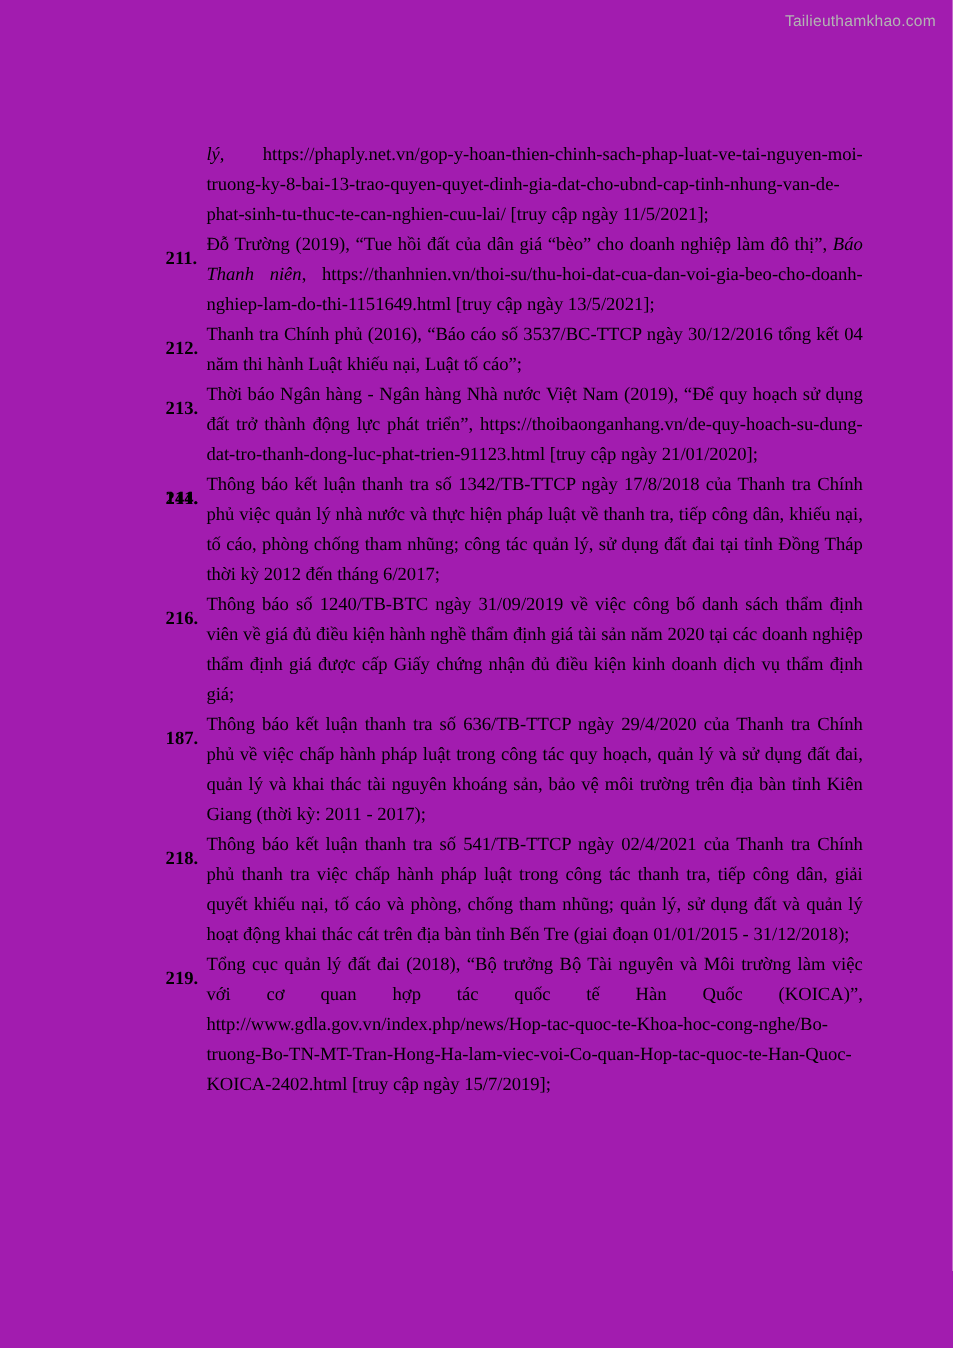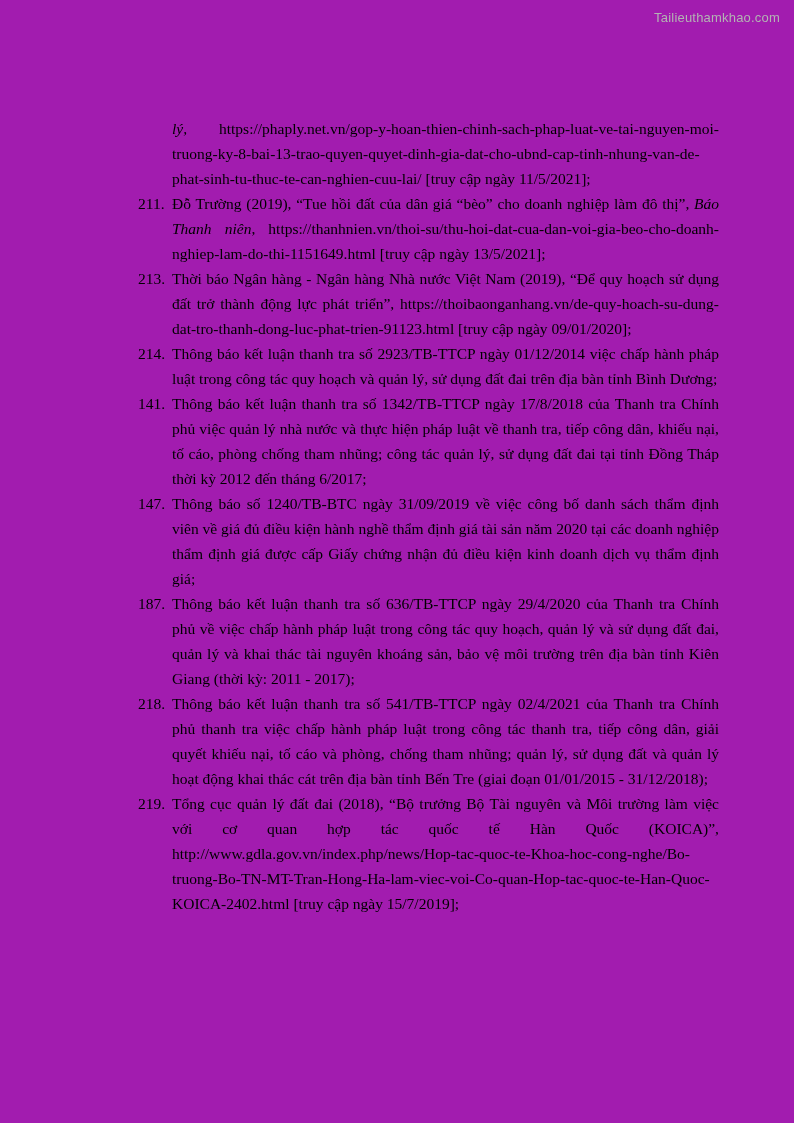--- a/index.html
+++ b/index.html
@@ -36,40 +36,42 @@
     position: relative;
     padding-left: 34px;
     text-align: justify;
     font-size: 15.5px;
     line-height: 25px;
     overflow-wrap: break-word;
   }
   .ref-num {
     position: absolute;
     left: 0;
-    top: 0;
+    top: 12px;
     white-space: nowrap;
+    font-weight: bold;
   }
   .italic {
     font-style: italic;
   }
   .url {
     color: #000000;
     text-decoration: none;
   }
 </style>
 </head>
 <body>
 
 <div class="page">
   <div class="watermark">Tailieuthamkhao.com</div>
   <div class="content">
       <div class="ref"><span class="ref-num"></span><span><span class="italic">lý,</span><span> </span><span class="url">https://phaply.net.vn/gop-y-hoan-thien-chinh-sach-phap-luat-ve-tai-nguyen-moi-truong-ky-8-bai-13-trao-quyen-quyet-dinh-gia-dat-cho-ubnd-cap-tinh-nhung-van-de-phat-sinh-tu-thuc-te-can-nghien-cuu-lai/</span><span> [truy cập ngày 11/5/2021];</span></span></div>
       <div class="ref"><span class="ref-num">211.</span><span><span>Đỗ Trường (2019), “Tue hồi đất của dân giá “bèo” cho doanh nghiệp làm đô thị”, </span><span class="italic">Báo Thanh niên</span><span>, </span><span class="url">https://thanhnien.vn/thoi-su/thu-hoi-dat-cua-dan-voi-gia-beo-cho-doanh-nghiep-lam-do-thi-1151649.html</span><span> [truy cập ngày 13/5/2021];</span></span></div>
-      <div class="ref"><span class="ref-num">213.</span><span><span>Thời báo Ngân hàng - Ngân hàng Nhà nước Việt Nam (2019), “Để quy hoạch sử dụng đất trở thành động lực phát triển”, </span><span class="url">https://thoibaonganhang.vn/de-quy-hoach-su-dung-dat-tro-thanh-dong-luc-phat-trien-91123.html</span><span> [truy cập ngày 09/01/2020];</span></span></div>
-      <div class="ref"><span class="ref-num">214.</span><span><span>Thông báo kết luận thanh tra số 2923/TB-TTCP ngày 01/12/2014 việc chấp hành pháp luật trong công tác quy hoạch và quản lý, sử dụng đất đai trên địa bàn tỉnh Bình Dương;</span></span></div>
+      <div class="ref"><span class="ref-num">212.</span><span><span>Thanh tra Chính phủ (2016), “Báo cáo số 3537/BC-TTCP ngày 30/12/2016 tổng kết 04 năm thi hành Luật khiếu nại, Luật tố cáo”;</span></span></div>
+      <div class="ref"><span class="ref-num">213.</span><span><span>Thời báo Ngân hàng - Ngân hàng Nhà nước Việt Nam (2019), “Để quy hoạch sử dụng đất trở thành động lực phát triển”, </span><span class="url">https://thoibaonganhang.vn/de-quy-hoach-su-dung-dat-tro-thanh-dong-luc-phat-trien-91123.html</span><span> [truy cập ngày 21/01/2020];</span></span></div>
+      <div class="ref"><span class="ref-num">214.</span></div>
       <div class="ref"><span class="ref-num">141.</span><span><span>Thông báo kết luận thanh tra số 1342/TB-TTCP ngày 17/8/2018 của Thanh tra Chính phủ việc quản lý nhà nước và thực hiện pháp luật về thanh tra, tiếp công dân, khiếu nại, tố cáo, phòng chống tham nhũng; công tác quản lý, sử dụng đất đai tại tỉnh Đồng Tháp thời kỳ 2012 đến tháng 6/2017;</span></span></div>
-      <div class="ref"><span class="ref-num">147.</span><span><span>Thông báo số 1240/TB-BTC ngày 31/09/2019 về việc công bố danh sách thẩm định viên về giá đủ điều kiện hành nghề thẩm định giá tài sản năm 2020 tại các doanh nghiệp thẩm định giá được cấp Giấy chứng nhận đủ điều kiện kinh doanh dịch vụ thẩm định giá;</span></span></div>
+      <div class="ref"><span class="ref-num">216.</span><span><span>Thông báo số 1240/TB-BTC ngày 31/09/2019 về việc công bố danh sách thẩm định viên về giá đủ điều kiện hành nghề thẩm định giá tài sản năm 2020 tại các doanh nghiệp thẩm định giá được cấp Giấy chứng nhận đủ điều kiện kinh doanh dịch vụ thẩm định giá;</span></span></div>
       <div class="ref"><span class="ref-num">187.</span><span><span>Thông báo kết luận thanh tra số 636/TB-TTCP ngày 29/4/2020 của Thanh tra Chính phủ về việc chấp hành pháp luật trong công tác quy hoạch, quản lý và sử dụng đất đai, quản lý và khai thác tài nguyên khoáng sản, bảo vệ môi trường trên địa bàn tỉnh Kiên Giang (thời kỳ: 2011 - 2017);</span></span></div>
       <div class="ref"><span class="ref-num">218.</span><span><span>Thông báo kết luận thanh tra số 541/TB-TTCP ngày 02/4/2021 của Thanh tra Chính phủ thanh tra việc chấp hành pháp luật trong công tác thanh tra, tiếp công dân, giải quyết khiếu nại, tố cáo và phòng, chống tham nhũng; quản lý, sử dụng đất và quản lý hoạt động khai thác cát trên địa bàn tỉnh Bến Tre (giai đoạn 01/01/2015 - 31/12/2018);</span></span></div>
       <div class="ref"><span class="ref-num">219.</span><span><span>Tổng cục quản lý đất đai (2018), “Bộ trưởng Bộ Tài nguyên và Môi trường làm việc với cơ quan hợp tác quốc tế Hàn Quốc (KOICA)”, </span><span class="url">http://www.gdla.gov.vn/index.php/news/Hop-tac-quoc-te-Khoa-hoc-cong-nghe/Bo-truong-Bo-TN-MT-Tran-Hong-Ha-lam-viec-voi-Co-quan-Hop-tac-quoc-te-Han-Quoc-KOICA-2402.html</span><span> [truy cập ngày 15/7/2019];</span></span></div>
     </div>
 </div>
 
 </body></html>

